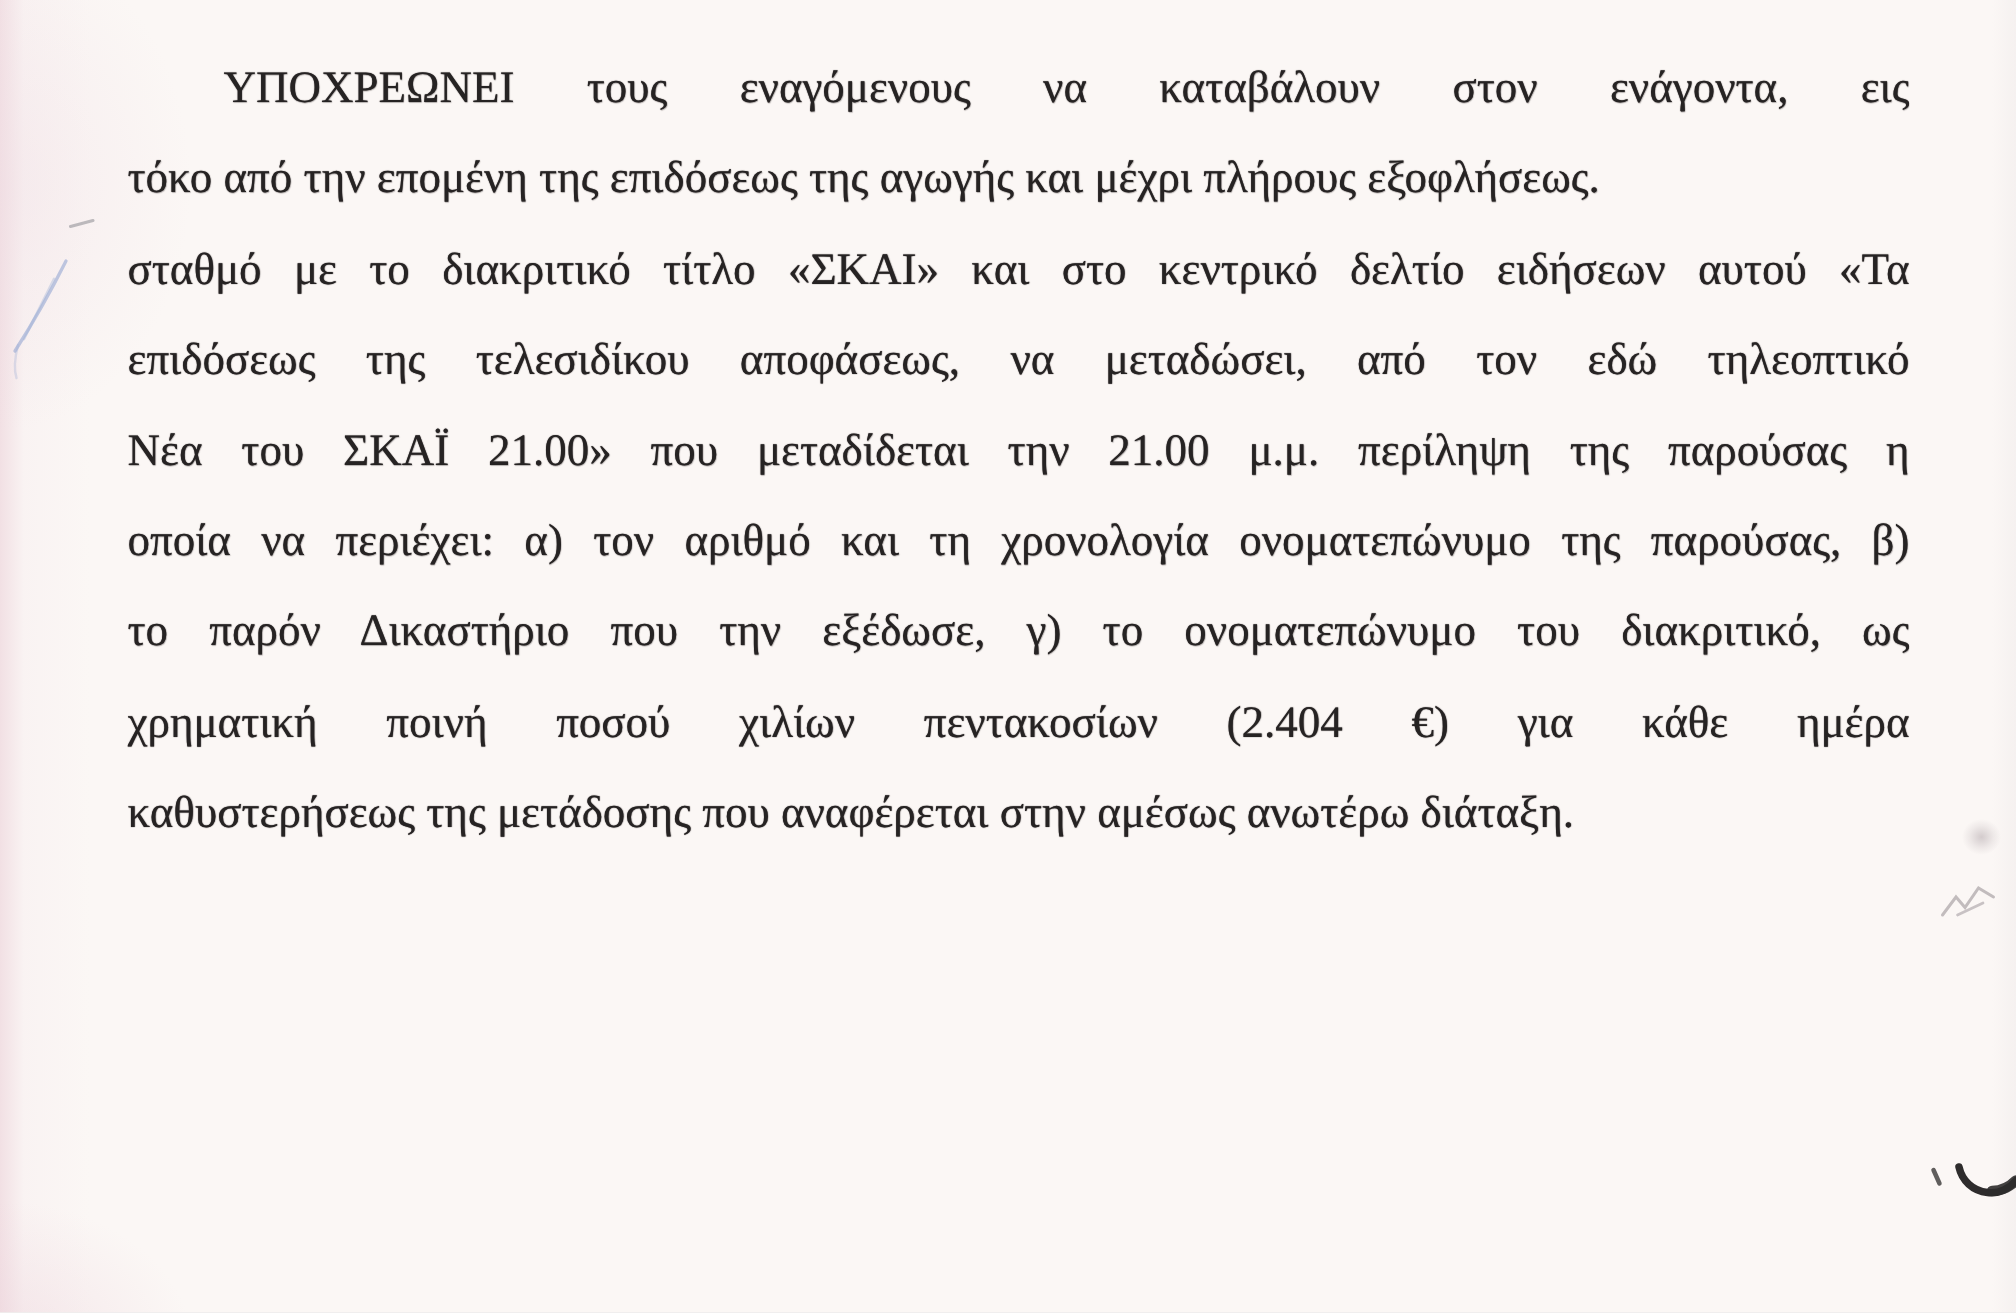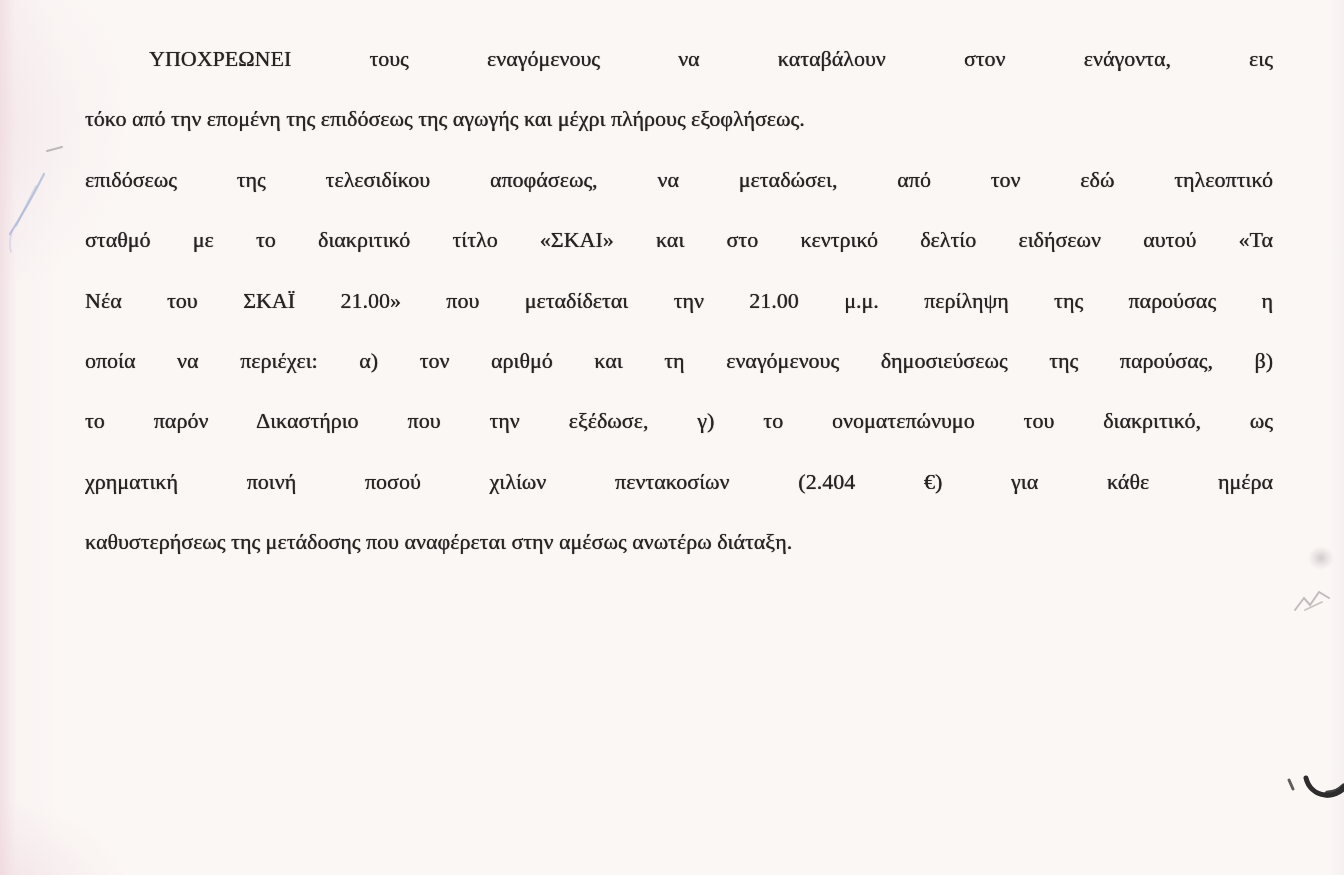--- a/index.html
+++ b/index.html
@@ -15,21 +15,21 @@
     position:absolute;inset:0;pointer-events:none;
     background:
       radial-gradient(180px 140px at 0% 103%, rgba(236,210,219,0.50), transparent 72%),
       radial-gradient(170px 220px at 0% 14%, rgba(238,218,226,0.38), transparent 75%),
       linear-gradient(90deg, rgba(234,205,214,0.55) 0px, rgba(243,229,233,0.22) 16px, rgba(248,244,243,0) 60px),
       linear-gradient(270deg, rgba(226,220,223,0.22) 0px, rgba(226,220,223,0) 16px);
   }
   .text-block{
     position:absolute;
     left:85px;top:29px;width:1188px;
-    font-size:22px;
+    font-size:30px;
     line-height:60.4px;
     color:#262323;
     text-shadow:0 0 0.7px rgba(50,45,45,0.85), 0.4px 0.4px 0.7px rgba(70,62,62,0.30);
   }
   .para{margin:0;padding:0;}
   .line{
     display:block;
     height:60.4px;
     overflow:hidden;
     text-align:justify;
@@ -51,24 +51,24 @@
   <div class="scan-tint"></div>
 
   <main class="text-block">
 
     <p class="para">
       <span class="line indent">ΥΠΟΧΡΕΩΝΕΙ τους εναγόμενους να καταβάλουν στον ενάγοντα, εις</span>
       <span class="line para-end">τόκο από την επομένη της επιδόσεως της αγωγής και μέχρι πλήρους εξοφλήσεως.</span>
     </p>
 
     <p class="para">
+      <span class="line">σταθμό με το διακριτικό τίτλο «ΣΚΑΙ» και στο κεντρικό δελτίο ειδήσεων αυτού «Τα</span>
       <span class="line">επιδόσεως της τελεσιδίκου αποφάσεως, να μεταδώσει, από τον εδώ τηλεοπτικό</span>
-      <span class="line">σταθμό με το διακριτικό τίτλο «ΣΚΑΙ» και στο κεντρικό δελτίο ειδήσεων αυτού «Τα</span>
       <span class="line">Νέα του ΣΚΑΪ 21.00» που μεταδίδεται την 21.00 μ.μ. περίληψη της παρούσας η</span>
-      <span class="line">οποία να περιέχει: α) τον αριθμό και τη εναγόμενους δημοσιεύσεως της παρούσας, β)</span>
+      <span class="line">οποία να περιέχει: α) τον αριθμό και τη χρονολογία ονοματεπώνυμο της παρούσας, β)</span>
       <span class="line">το παρόν Δικαστήριο που την εξέδωσε, γ) το ονοματεπώνυμο του διακριτικό, ως</span>
     </p>
 
     <p class="para">
       <span class="line">χρηματική ποινή ποσού χιλίων πεντακοσίων (2.404 €) για κάθε ημέρα</span>
       <span class="line para-end">καθυστερήσεως της μετάδοσης που αναφέρεται στην αμέσως ανωτέρω διάταξη.</span>
     </p>
 
   </main>
 

